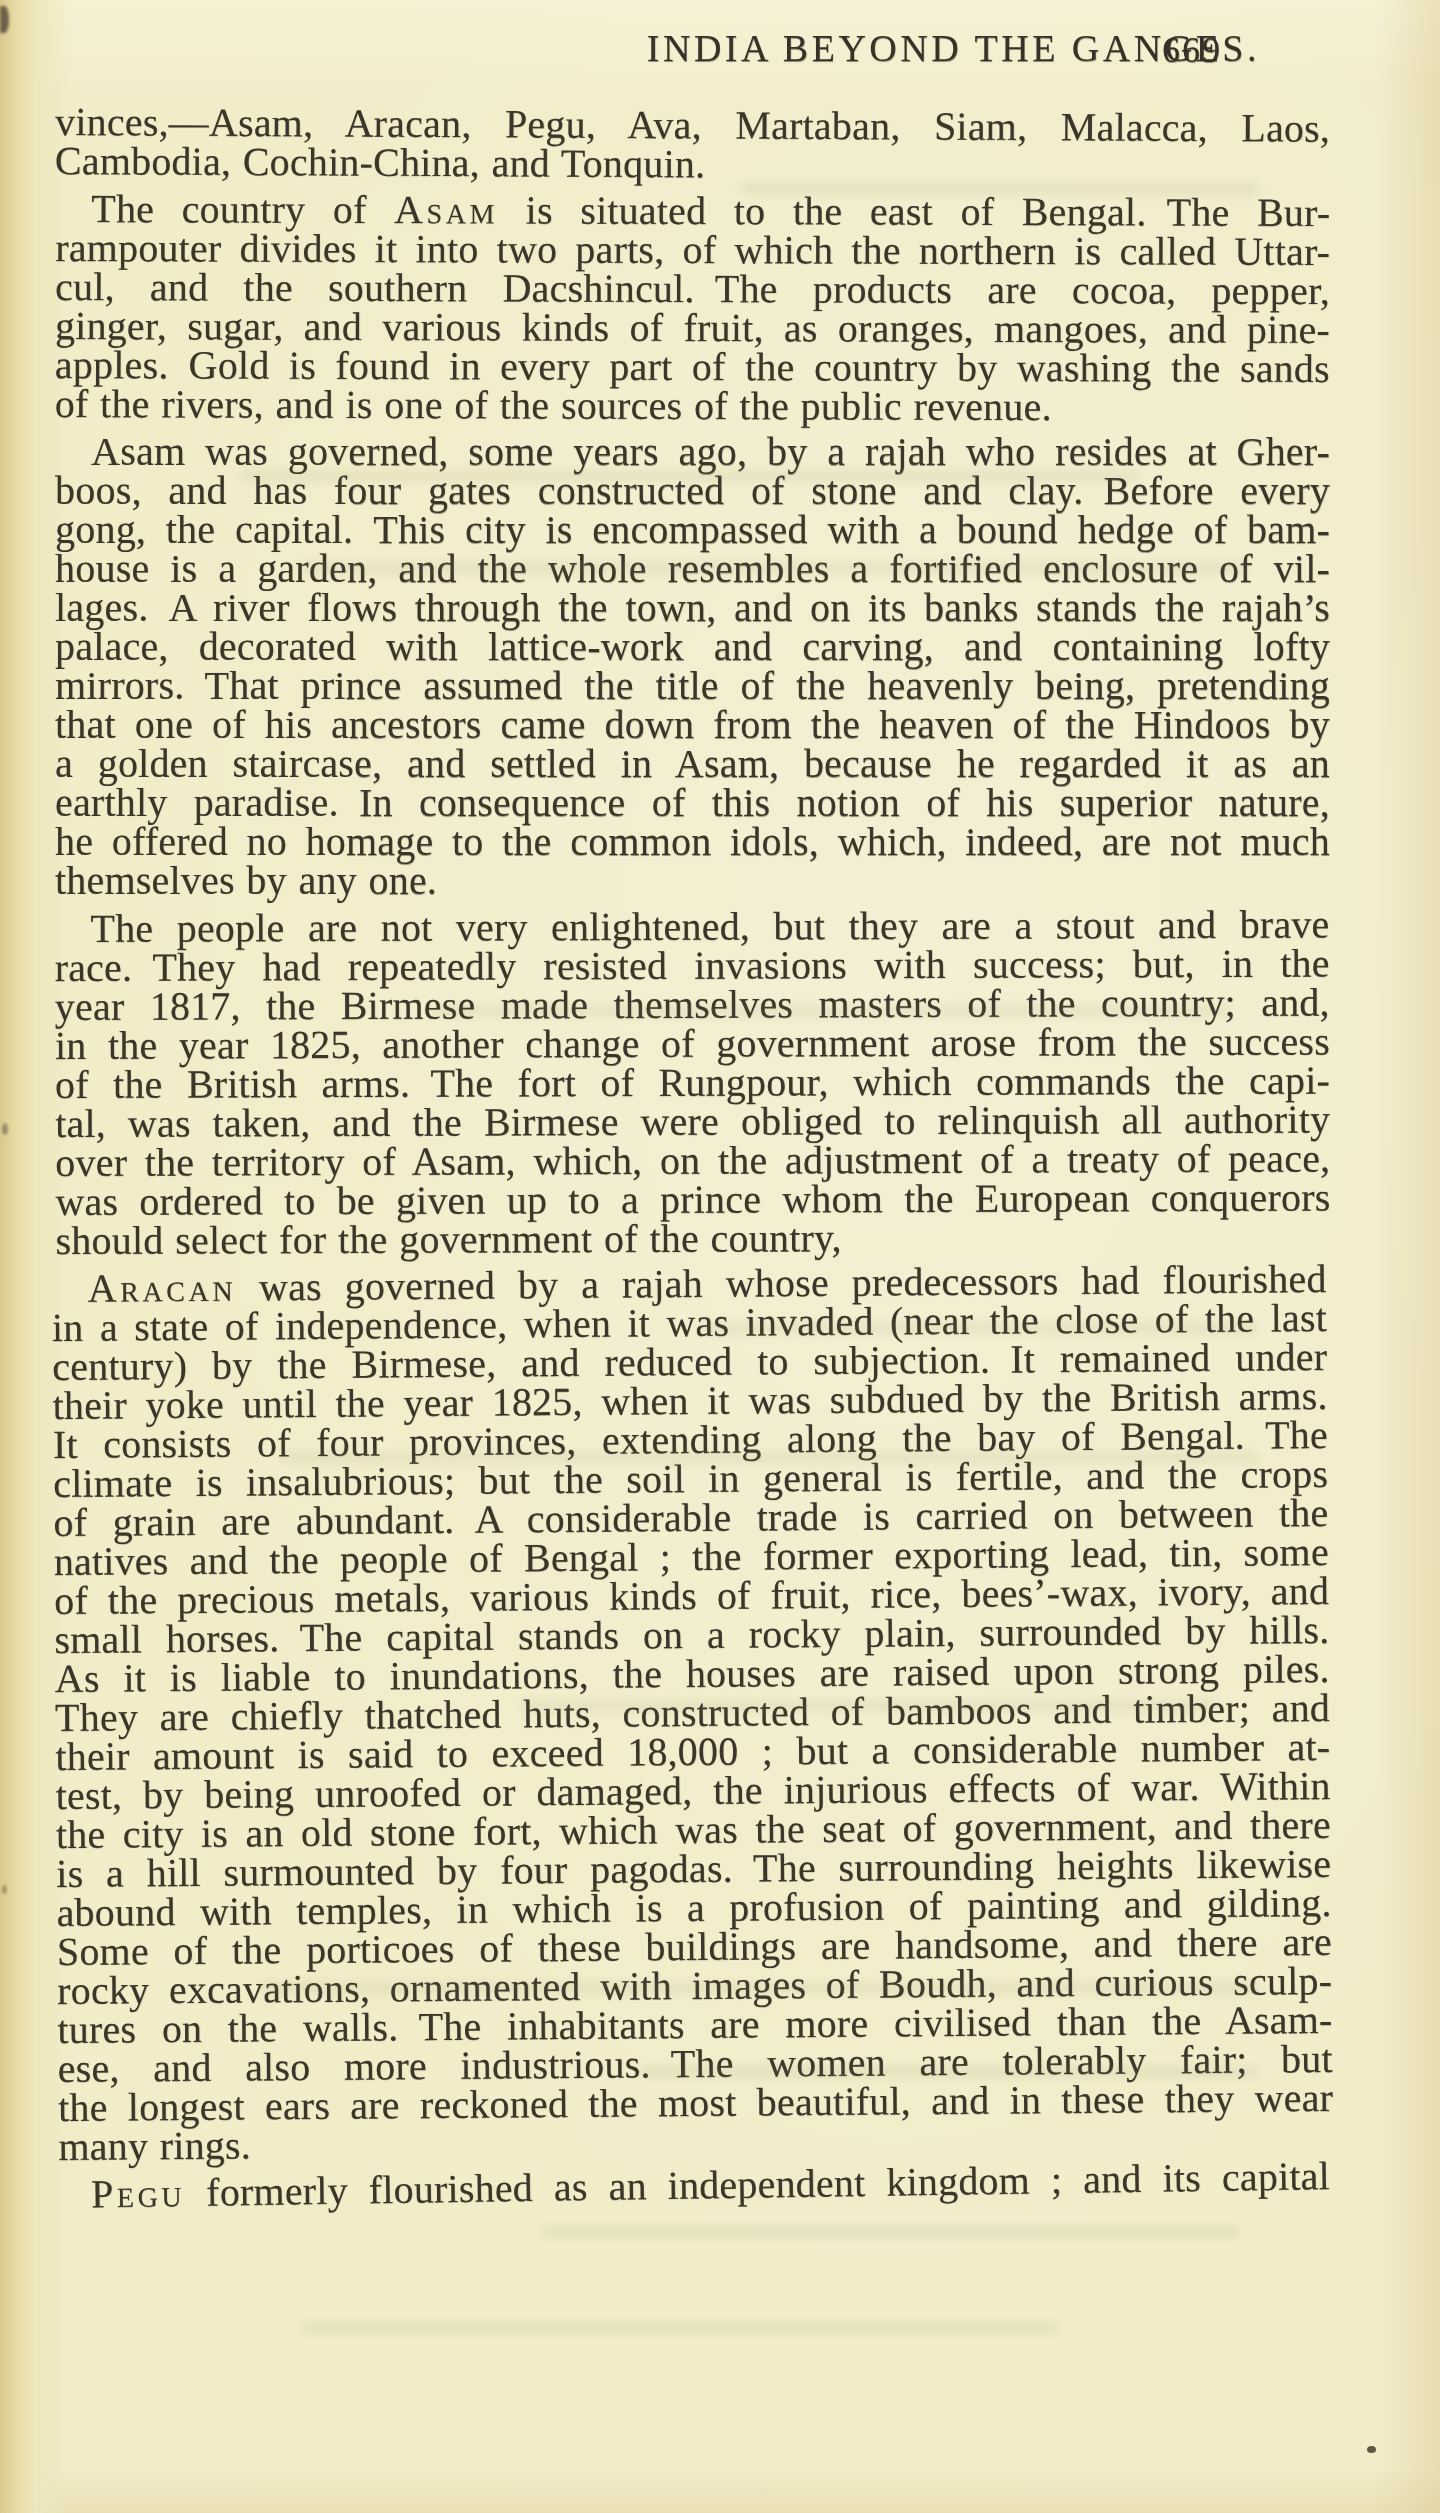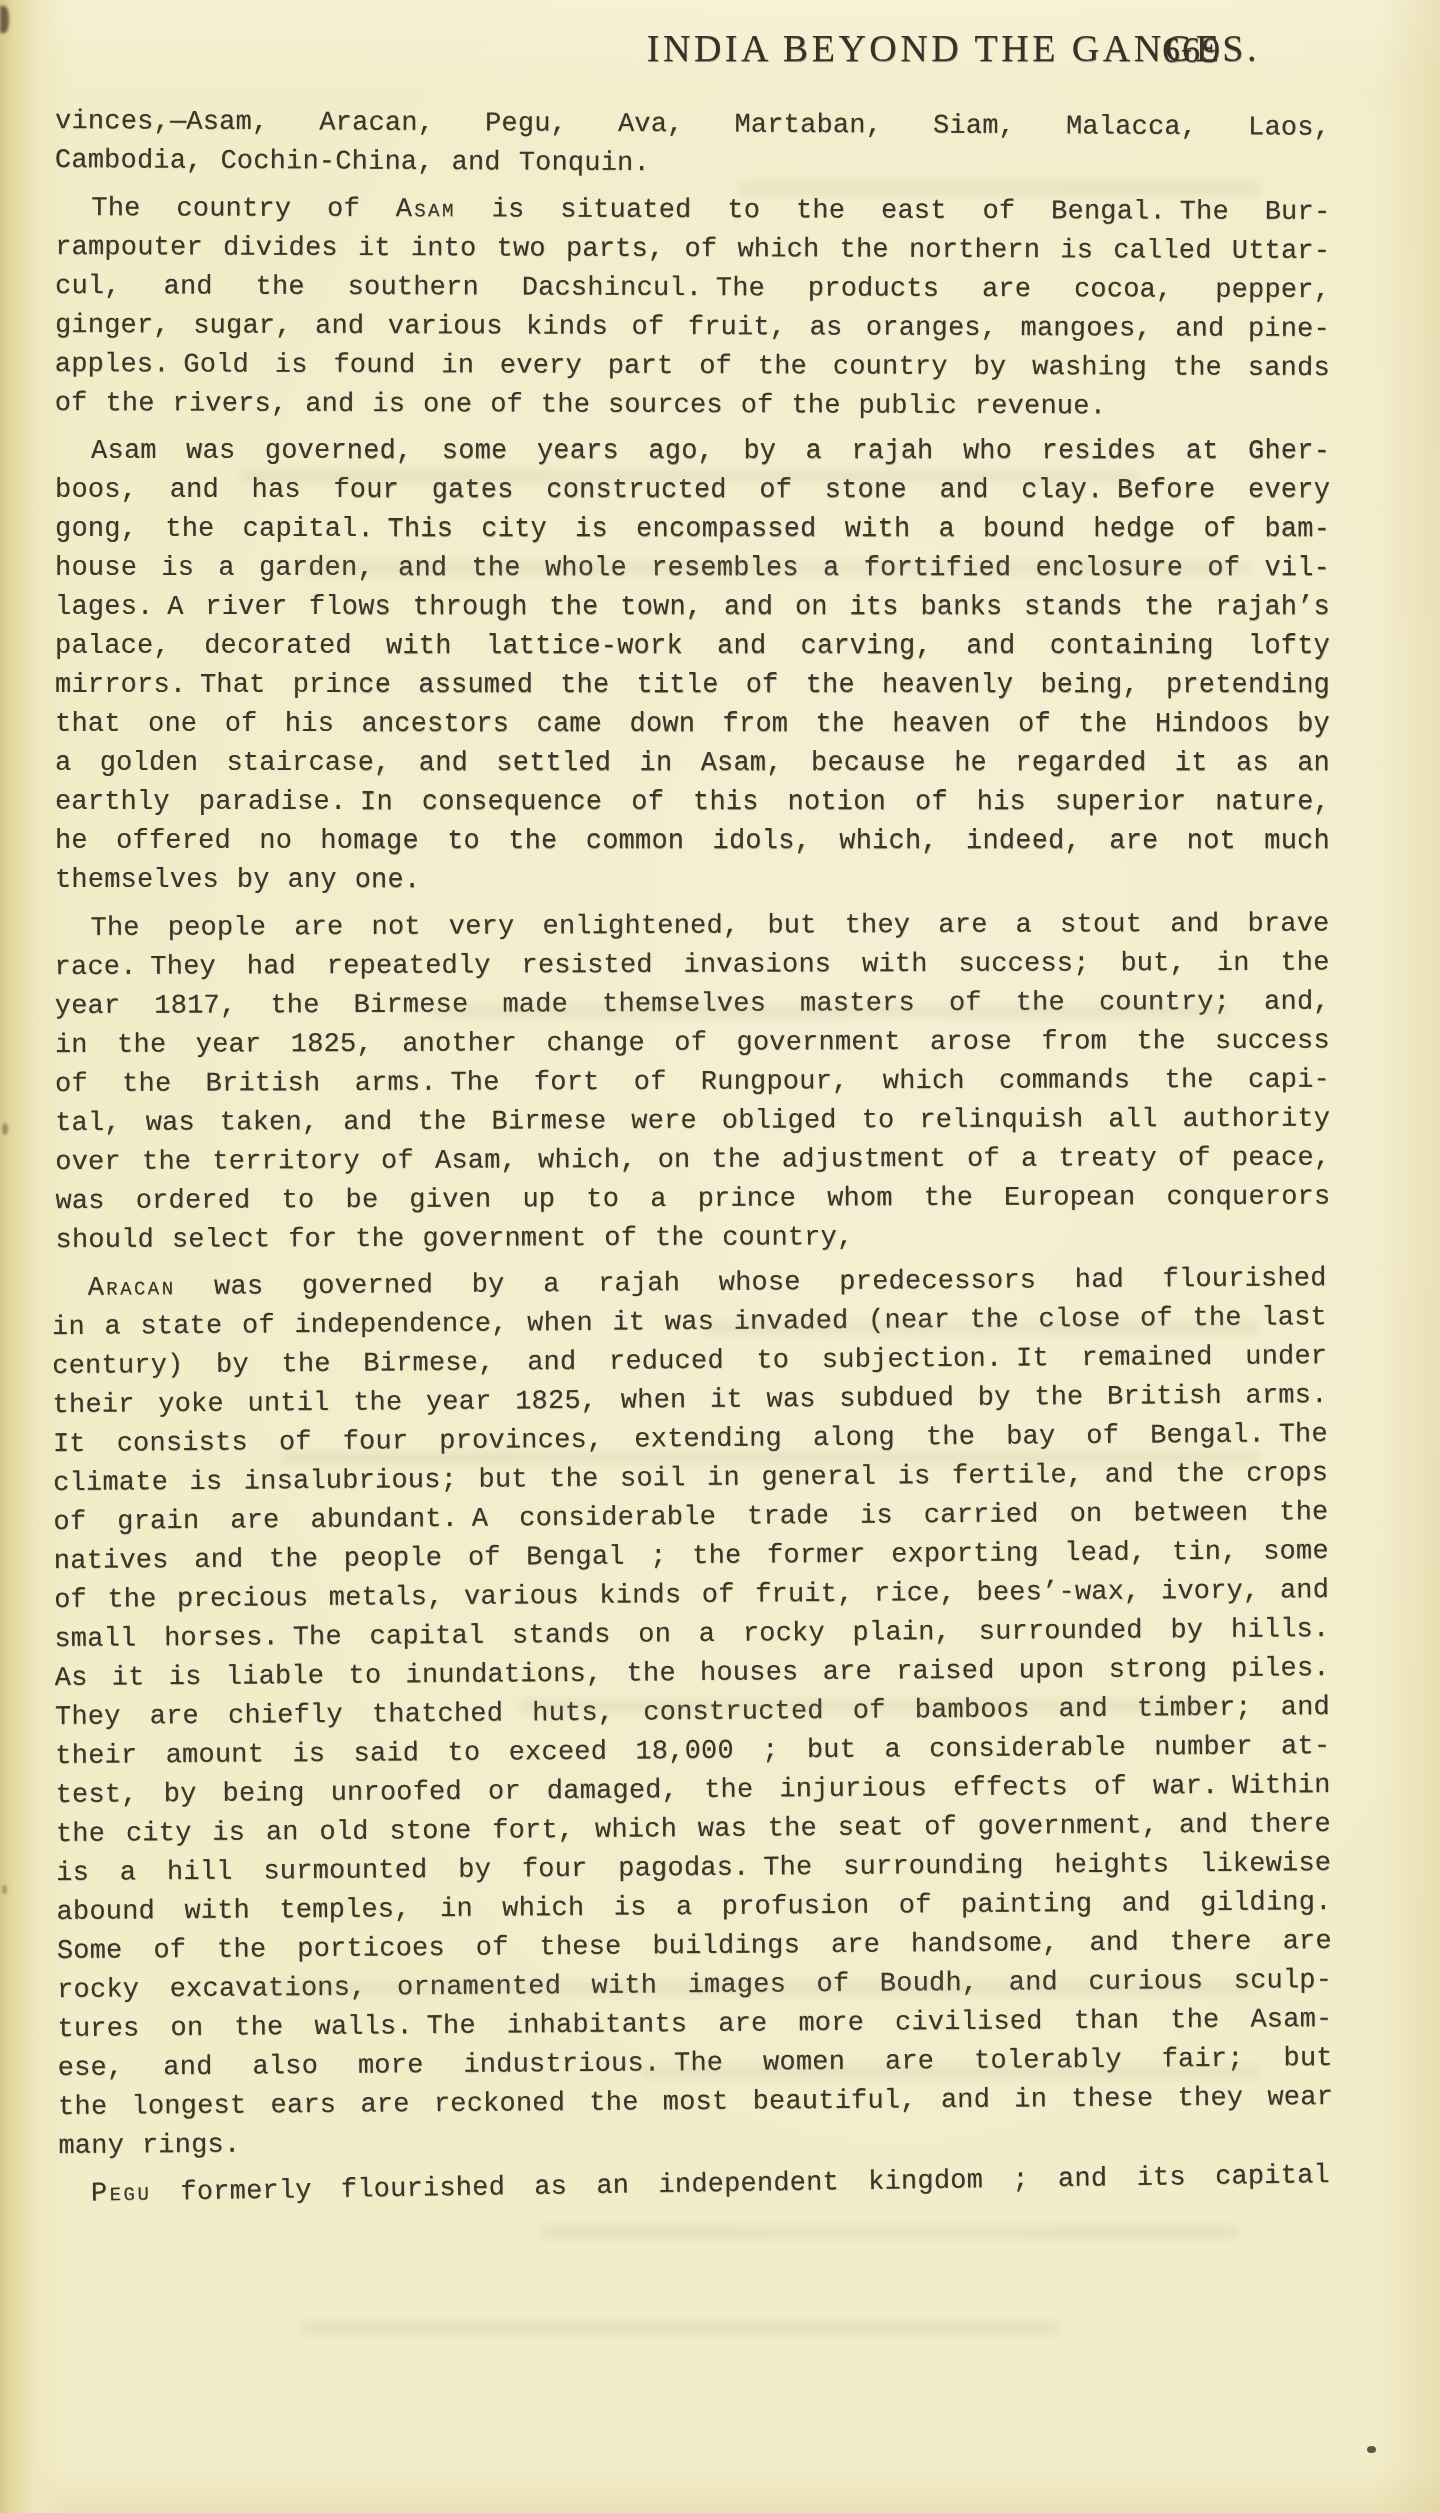--- a/index.html
+++ b/index.html
@@ -26,23 +26,22 @@
     color: #383127; text-shadow: 0.4px 0.5px 0.8px rgba(56,49,39,0.55);
   }
   .page-number {
     position: absolute; right: 108px; top: 3px;
     font-size: 36px; letter-spacing: 2px; color: #383127;
     text-shadow: 0.4px 0.5px 0.8px rgba(56,49,39,0.55);
     margin-left: 26px;
   }
   .text-block {
     position: absolute; top: 102px; left: 55px; width: 1275px;
-    font-size: 27px; line-height: 39px; word-spacing: 1.5px; letter-spacing: 0.2px;
+    font-size: 40px; line-height: 39px; word-spacing: 1.5px; letter-spacing: 0.2px;
     text-shadow: 0.3px 0.4px 0.7px rgba(61,52,38,0.5);
-    font-family: Liberation Mono, monospace;
   }
   .paragraph { transform-origin: 0 50%; }
   .paragraph + .paragraph { margin-top: 9px; }
   .line { text-align: justify; text-align-last: justify; }
   .line.last { text-align-last: left; }
   .line.first { text-indent: 36px; }
   .sc { font-variant: small-caps; letter-spacing: 0.09em; }
   .ghost {
     position: absolute; background: rgba(148,146,98,0.11);
     filter: blur(4px); border-radius: 6px; pointer-events: none;

